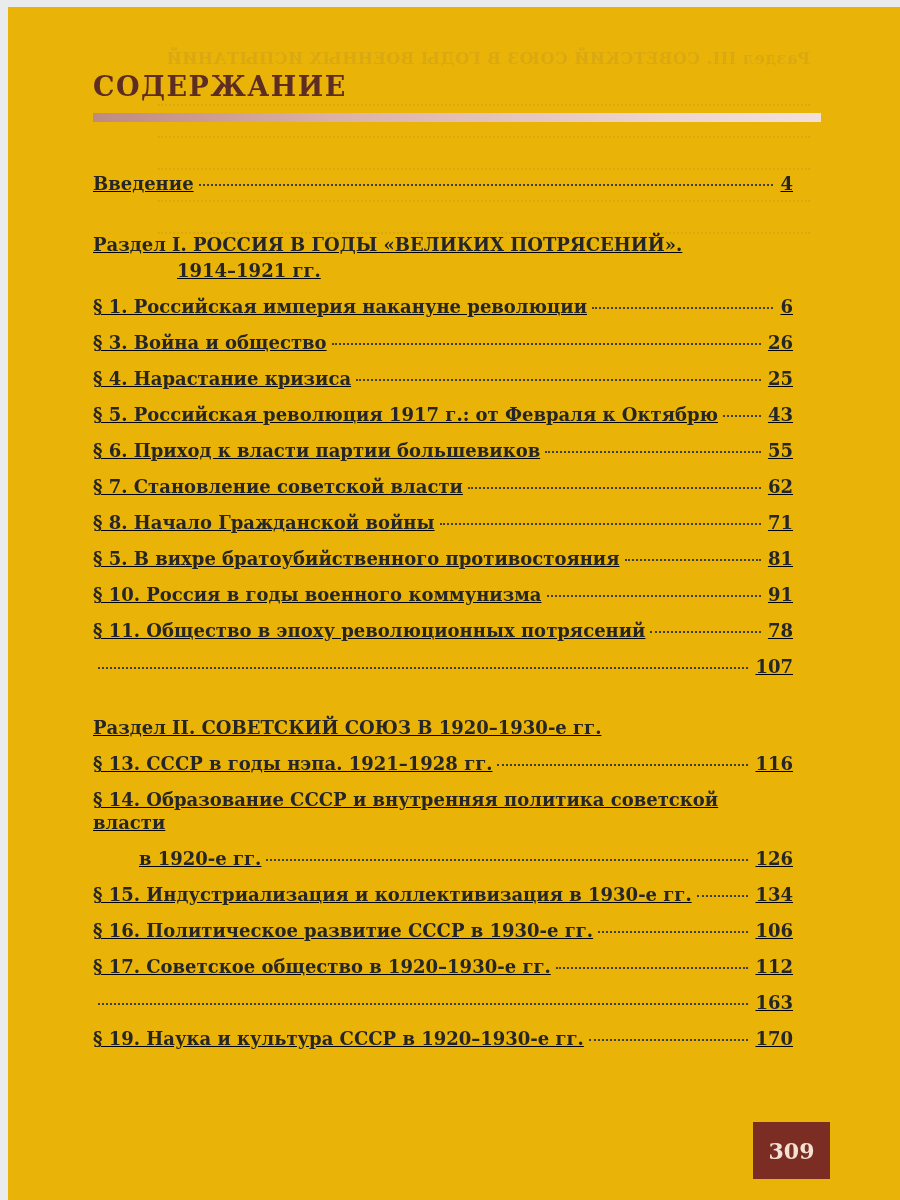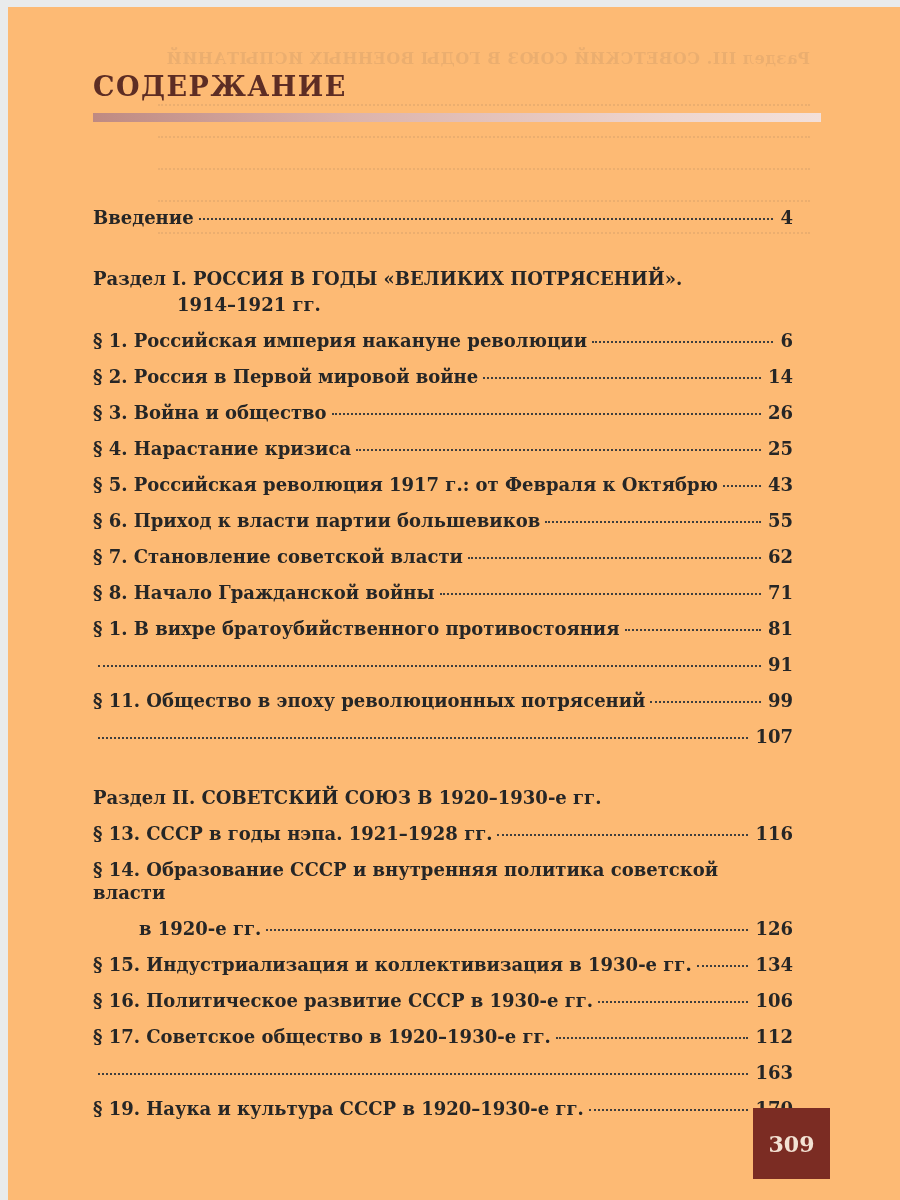--- a/index.html
+++ b/index.html
@@ -3,21 +3,21 @@
 <meta charset="utf-8">
 <style>
   html,body{margin:0;padding:0;}
   body{
     width:900px;height:1200px;position:relative;overflow:hidden;
     background:#e9ebec;
     font-family:"DejaVu Serif", serif;
   }
   .page{
     position:absolute;top:7px;left:8px;right:0;bottom:0;
-    background:#fdba74;
+    background:#eab308;
   }
   
   .showthrough{
     position:absolute;top:42px;left:150px;right:90px;
     opacity:0.12;color:#6d5c52;
     transform:scaleX(-1);
     font:600 16px "DejaVu Serif", serif;
     pointer-events:none;
   }
   .showthrough .shead{letter-spacing:0.5px;margin-bottom:6px;}
@@ -31,21 +31,21 @@
     color:#5d2d24;letter-spacing:1.5px;margin:0;
   }
   .title-bar{
     margin-top:11px;height:9px;width:100%;
     background:linear-gradient(to right,#c austin;); 
   }
   .title-bar{
     background:linear-gradient(to right,#bf8a82,#dcb3ab 35%,#eed6cf 80%,#f3e0da);
   }
 
-  .toc{margin-top:84px;}
+  .toc{margin-top:50px;text-decoration:underline;}
   .row{
     display:flex;align-items:baseline;
     font:600 18px "DejaVu Serif", serif;
     color:#262626;margin-top:13px;line-height:23px;
     padding-right:28px;
   }
   .row .t{white-space:nowrap;}
   .leader{
     flex:1;min-width:22px;
     border-bottom:2px dotted #3e3e3e;
@@ -54,21 +54,21 @@
   }
   .p{margin-left:2px;}
   .section{font-weight:700;margin-top:38px;}
   .section .t{white-space:normal;}
   .section-cont{margin-top:3px;padding-left:84px;font-weight:700;}
   .cont{padding-left:46px;}
   .nopage .t{white-space:normal;}
 
   .folio{
     position:absolute;right:70px;bottom:21px;
-    width:77px;height:71px;
+    width:77px;height:57px;
     background:#7b2c23;
     display:flex;align-items:center;justify-content:center;
     font:700 22px "DejaVu Serif", serif;
     color:#f3e2d3;
   }
 </style>
 </head>
 <body>
 
 <div class="page">
@@ -103,25 +103,20 @@
       <div class="row section-cont">
         <span class="t">1914–1921 гг.</span>
       </div>
 
       <div class="row entry">
         <span class="t">§ 1. Российская империя накануне революции</span>
         <span class="leader"></span>
         <span class="p">6</span>
       </div>
       <div class="row entry">
-        <span class="t">§ 2. Россия в Первой мировой войне</span>
-        <span class="leader"></span>
-        <span class="p">14</span>
-      </div>
-      <div class="row entry">
         <span class="t">§ 3. Война и общество</span>
         <span class="leader"></span>
         <span class="p">26</span>
       </div>
       <div class="row entry">
         <span class="t">§ 4. Нарастание кризиса</span>
         <span class="leader"></span>
         <span class="p">25</span>
       </div>
       <div class="row entry">
@@ -138,32 +133,33 @@
         <span class="t">§ 7. Становление советской власти</span>
         <span class="leader"></span>
         <span class="p">62</span>
       </div>
       <div class="row entry">
         <span class="t">§ 8. Начало Гражданской войны</span>
         <span class="leader"></span>
         <span class="p">71</span>
       </div>
       <div class="row entry">
-        <span class="t">§ 1. В вихре братоубийственного противостояния</span>
+        <span class="t">§ 5. В вихре братоубийственного противостояния</span>
         <span class="leader"></span>
         <span class="p">81</span>
       </div>
       <div class="row entry">
+        <span class="t">§ 10. Россия в годы военного коммунизма</span>
         <span class="leader"></span>
         <span class="p">91</span>
       </div>
       <div class="row entry">
         <span class="t">§ 11. Общество в эпоху революционных потрясений</span>
         <span class="leader"></span>
-        <span class="p">99</span>
+        <span class="p">78</span>
       </div>
       <div class="row entry">
         <span class="leader"></span>
         <span class="p">107</span>
       </div>
 
       <div class="row section">
         <span class="t">Раздел II. СОВЕТСКИЙ СОЮЗ В 1920–1930-е гг.</span>
       </div>
 

